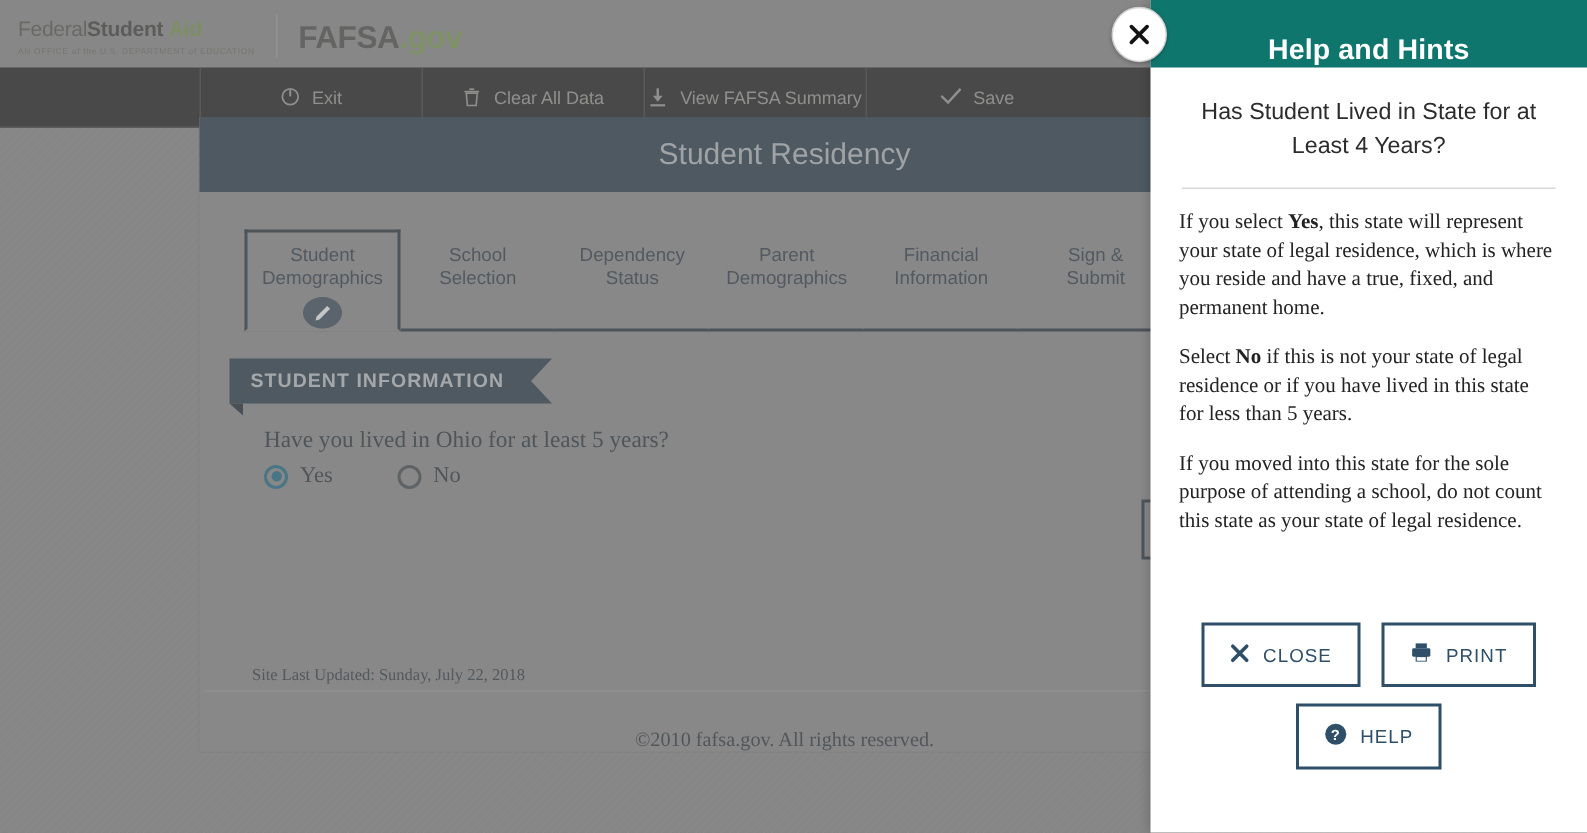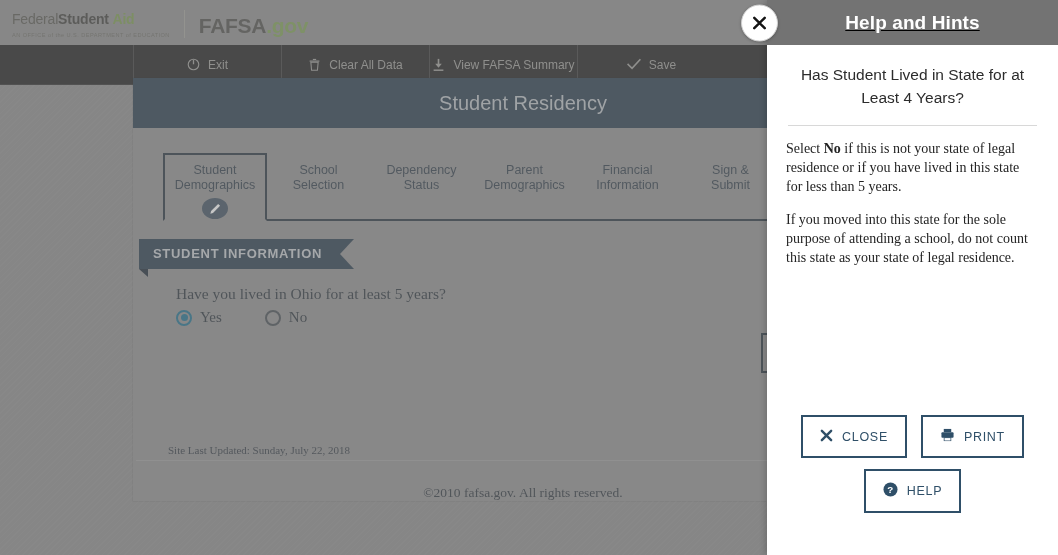--- a/index.html
+++ b/index.html
@@ -176,21 +176,21 @@
     background: #3c4d5d;
     display: flex;
     align-items: center;
     justify-content: center;
     margin-top: 5px;
   }
 
   
   .ribbon-wrap {
     position: relative;
-    margin: 18px 0 0 6px;
+    margin: 18px 0 0 20px;
     height: 30px;
   }
   .ribbon {
     position: relative;
     display: inline-block;
     height: 30px;
     line-height: 30px;
     background: #26394a;
     color: #c3c8cc;
     font-size: 13px;
@@ -322,26 +322,25 @@
     width: 291px;
     height: 555px;
     background: #ffffff;
     display: flex;
     flex-direction: column;
     box-shadow: -2px 0 6px rgba(0,0,0,0.18);
   }
   .help-header {
     height: 45px;
     flex: 0 0 45px;
-    background: #737373;
-    display: flex;
-    align-items: center;
+    background: #0f766e;
+    display: flex;
+    align-items: flex-end;
     justify-content: center;
     position: relative;
-    text-decoration: underline;
   }
   .help-header-title {
     color: #ffffff;
     font-size: 19px;
     font-weight: 700;
     letter-spacing: 0.1px;
   }
   .help-close-btn {
     position: absolute;
     left: -26px;
@@ -569,20 +568,21 @@
       </svg>
     </div>
     <span class="help-header-title">Help and Hints</span>
   </div>
 
   <div class="help-body">
     <div class="help-title">Has Student Lived in State for at Least 4 Years?</div>
     <div class="help-divider"></div>
 
 
+    <p class="help-para"><span>If you select </span><b>Yes</b><span>, this state will represent your state of legal residence, which is where you reside and have a true, fixed, and permanent home.</span></p>
 
     <p class="help-para"><span>Select </span><b>No</b><span> if this is not your state of legal residence or if you have lived in this state for less than 5 years.</span></p>
 
     <p class="help-para"><span>If you moved into this state for the sole purpose of attending a school, do not count this state as your state of legal residence.</span></p>
   </div>
 
   <div class="help-actions">
     <div class="help-actions-row">
       <div class="help-btn">
         <span>

